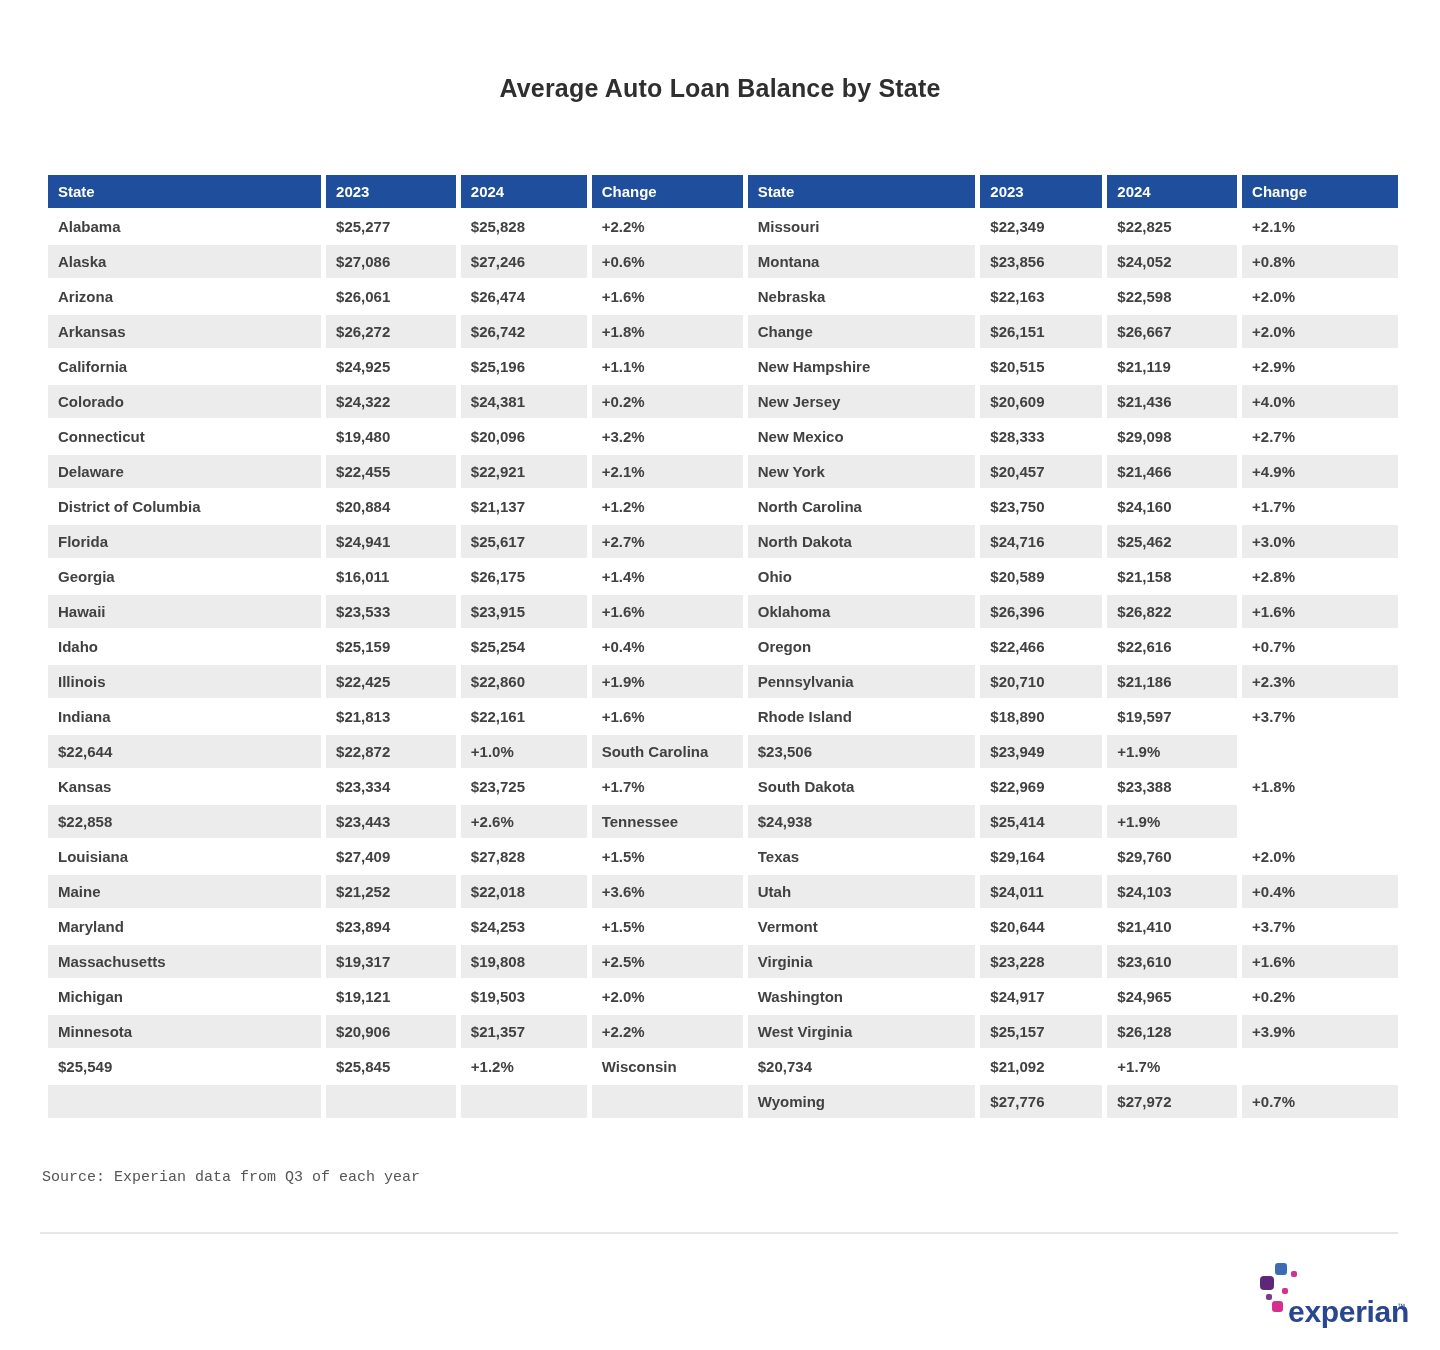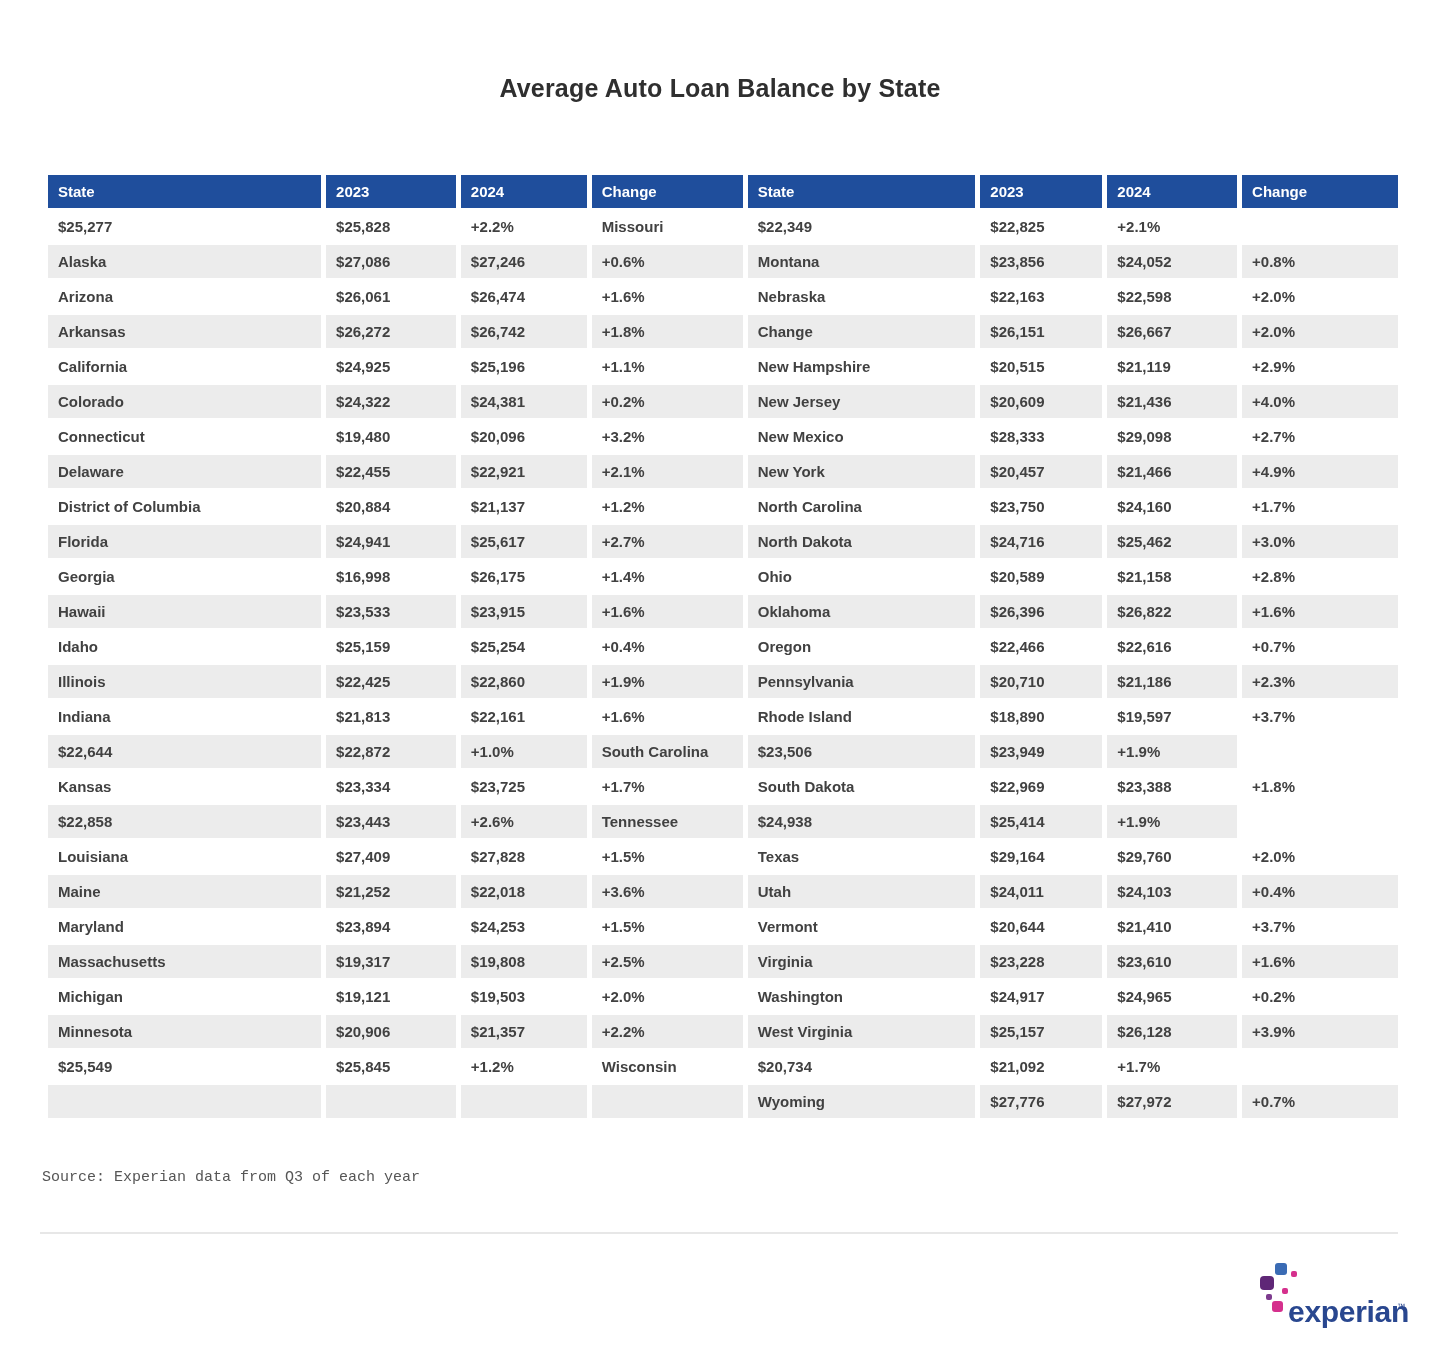--- a/index.html
+++ b/index.html
@@ -86,20 +86,21 @@
       <div class="cell">2023</div>
       <div class="cell">2024</div>
       <div class="cell">Change</div>
       <div class="cell">State</div>
       <div class="cell">2023</div>
       <div class="cell">2024</div>
       <div class="cell">Change</div>
     </div>
     <div id="table-body">
         <div class="trow">
+          <div class="cell">Alabama</div>
           <div class="cell">$25,277</div>
           <div class="cell">$25,828</div>
           <div class="cell">+2.2%</div>
           <div class="cell">Missouri</div>
           <div class="cell">$22,349</div>
           <div class="cell">$22,825</div>
           <div class="cell">+2.1%</div>
         </div>
         <div class="trow alt">
           <div class="cell">Alaska</div>
@@ -186,21 +187,21 @@
           <div class="cell">$24,941</div>
           <div class="cell">$25,617</div>
           <div class="cell">+2.7%</div>
           <div class="cell">North Dakota</div>
           <div class="cell">$24,716</div>
           <div class="cell">$25,462</div>
           <div class="cell">+3.0%</div>
         </div>
         <div class="trow">
           <div class="cell">Georgia</div>
-          <div class="cell">$16,998</div>
+          <div class="cell">$16,011</div>
           <div class="cell">$26,175</div>
           <div class="cell">+1.4%</div>
           <div class="cell">Ohio</div>
           <div class="cell">$20,589</div>
           <div class="cell">$21,158</div>
           <div class="cell">+2.8%</div>
         </div>
         <div class="trow alt">
           <div class="cell">Hawaii</div>
           <div class="cell">$23,533</div>

